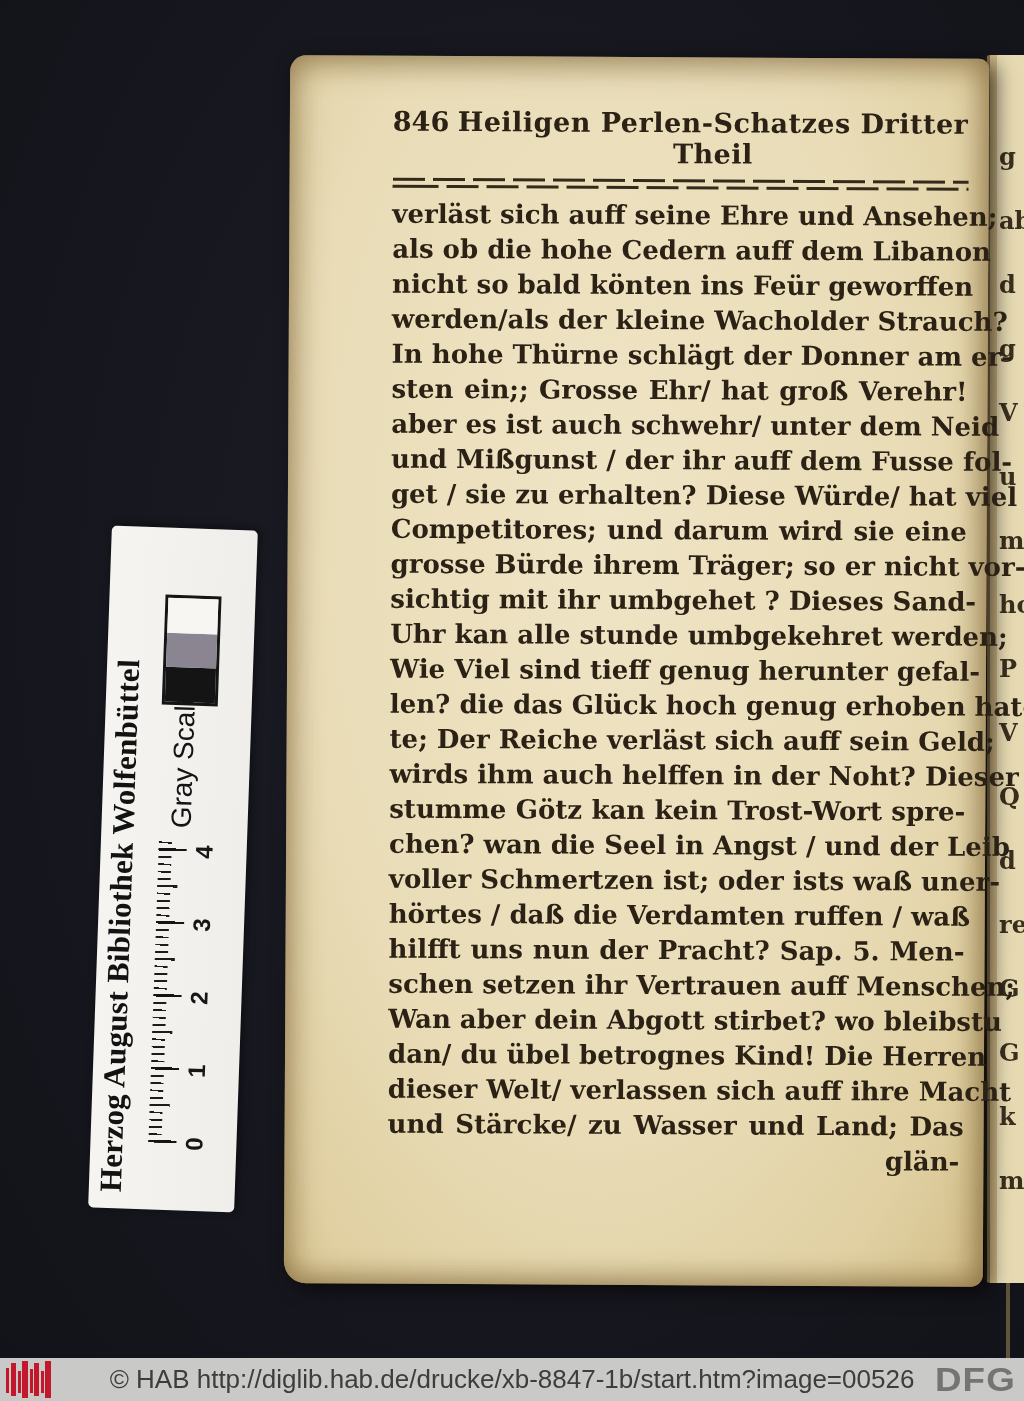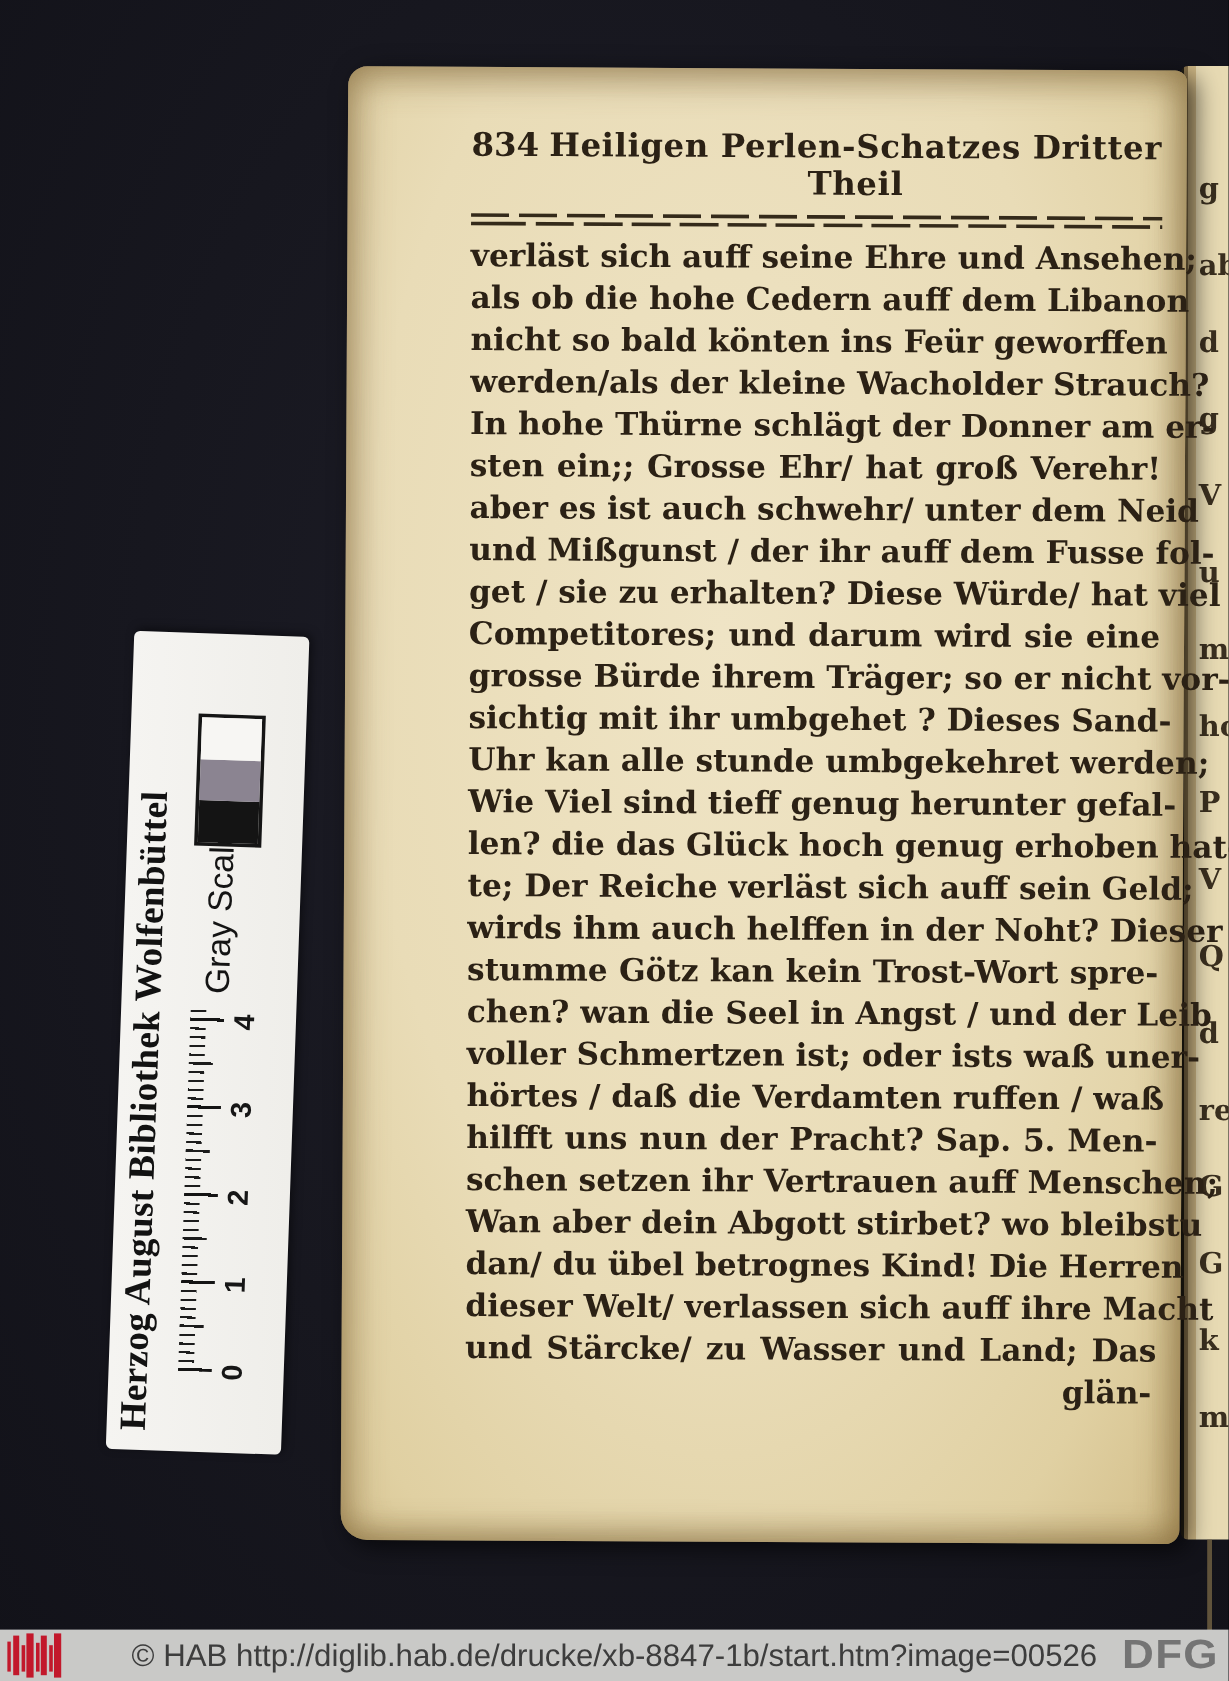--- a/index.html
+++ b/index.html
@@ -89,21 +89,21 @@
 G
 G
 k
 m</div>
   </div>
   <div class="edge-tail"></div>
 
   <div class="page">
     <div class="textblock">
       <div class="header-row">
-        <span class="pagenum">834</span>
+        <span class="pagenum">846</span>
         <span class="htitle">Heiligen Perlen-Schatzes Dritter Theil</span>
       </div>
       <div class="rule">
         <div class="r"></div>
         <div class="r r2"></div>
       </div>
       <div class="body">
         <div class="bl">verläst sich auff seine Ehre und Ansehen;</div>
         <div class="bl">als ob die hohe Cedern auff dem Libanon</div>
         <div class="bl">nicht so bald könten ins Feür geworffen</div>

